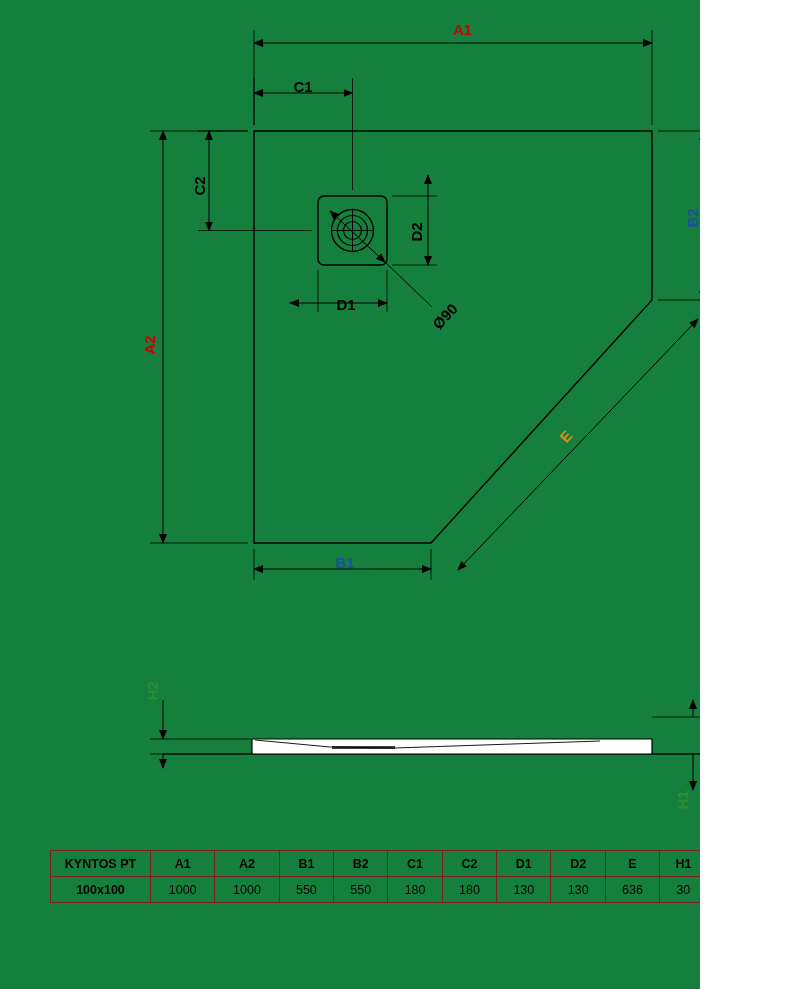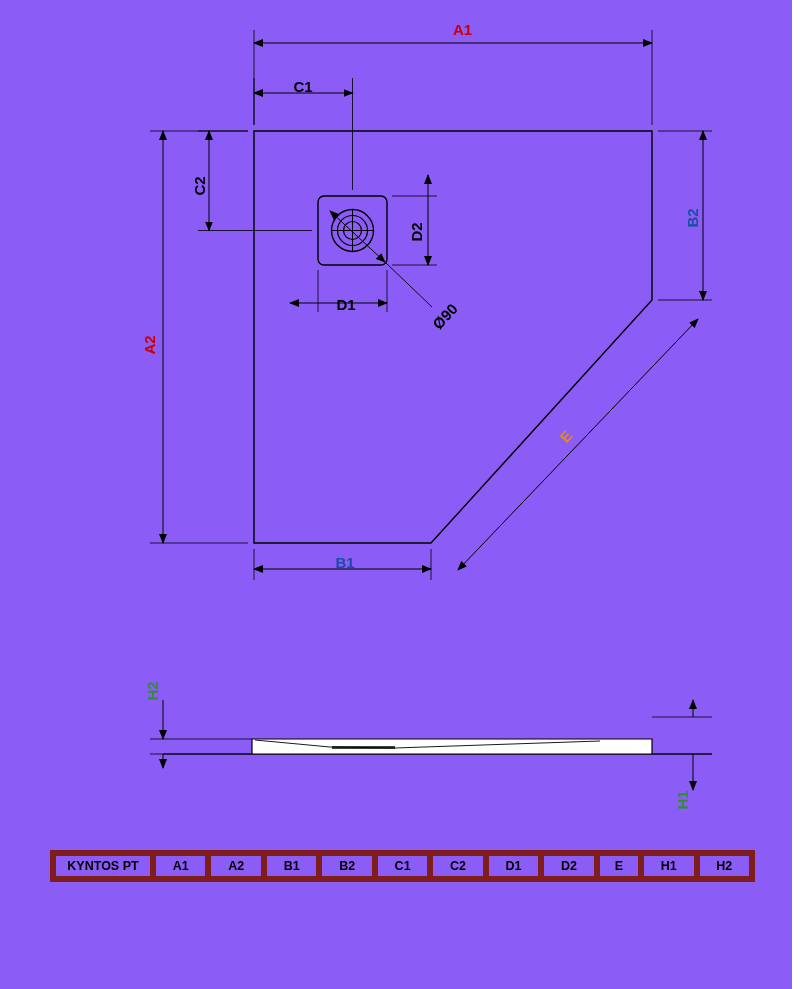--- a/index.html
+++ b/index.html
@@ -3,22 +3,22 @@
 <meta charset="utf-8">
 <style>
   * { box-sizing: border-box; }
   html, body {
     margin: 0; padding: 0;
     background: #ffffff;
     font-family: "Liberation Sans", sans-serif;
   }
   #page {
     position: relative;
-    width: 792px; height: 989px;
-    background: #8b5cf6;
+    width: 700px; height: 989px;
+    background: #15803d;
     overflow: hidden;
   }
   svg.drawing {
     position: absolute; top: 0; left: 0;
     width: 800px; height: 989px;
   }
   .lbl {
     font-family: "Liberation Sans", sans-serif;
     font-size: 15px;
     font-weight: bold;
@@ -26,21 +26,21 @@
   
   #spec-table {
     position: absolute;
     left: 50px; top: 850px;
     width: 705px;
     border-collapse: collapse;
     font-family: "Liberation Sans", sans-serif;
     font-size: 12.5px;
   }
   #spec-table th, #spec-table td {
-    border: 6px solid #7f1d1d;
+    border: 1px solid #7f1d1d;
     text-align: center;
     height: 26px;
     padding: 0 8px;
     font-weight: bold;
     color: #000;
   }
   #spec-table th.namecol, #spec-table td.namecol { width: 100px; }
   #spec-table td { font-weight: bold; }
   #spec-table tbody td:not(.namecol) { font-weight: normal; }
 </style>
@@ -160,16 +160,30 @@
         <th>C1</th>
         <th>C2</th>
         <th>D1</th>
         <th>D2</th>
         <th>E</th>
         <th>H1</th>
         <th>H2</th>
       </tr>
     </thead>
     <tbody>
+      <tr>
+        <td class="namecol">100x100</td>
+        <td>1000</td>
+        <td>1000</td>
+        <td>550</td>
+        <td>550</td>
+        <td>180</td>
+        <td>180</td>
+        <td>130</td>
+        <td>130</td>
+        <td>636</td>
+        <td>30</td>
+        <td>16</td>
+      </tr>
     </tbody>
   </table>
 
 </div>
 
 </body></html>

